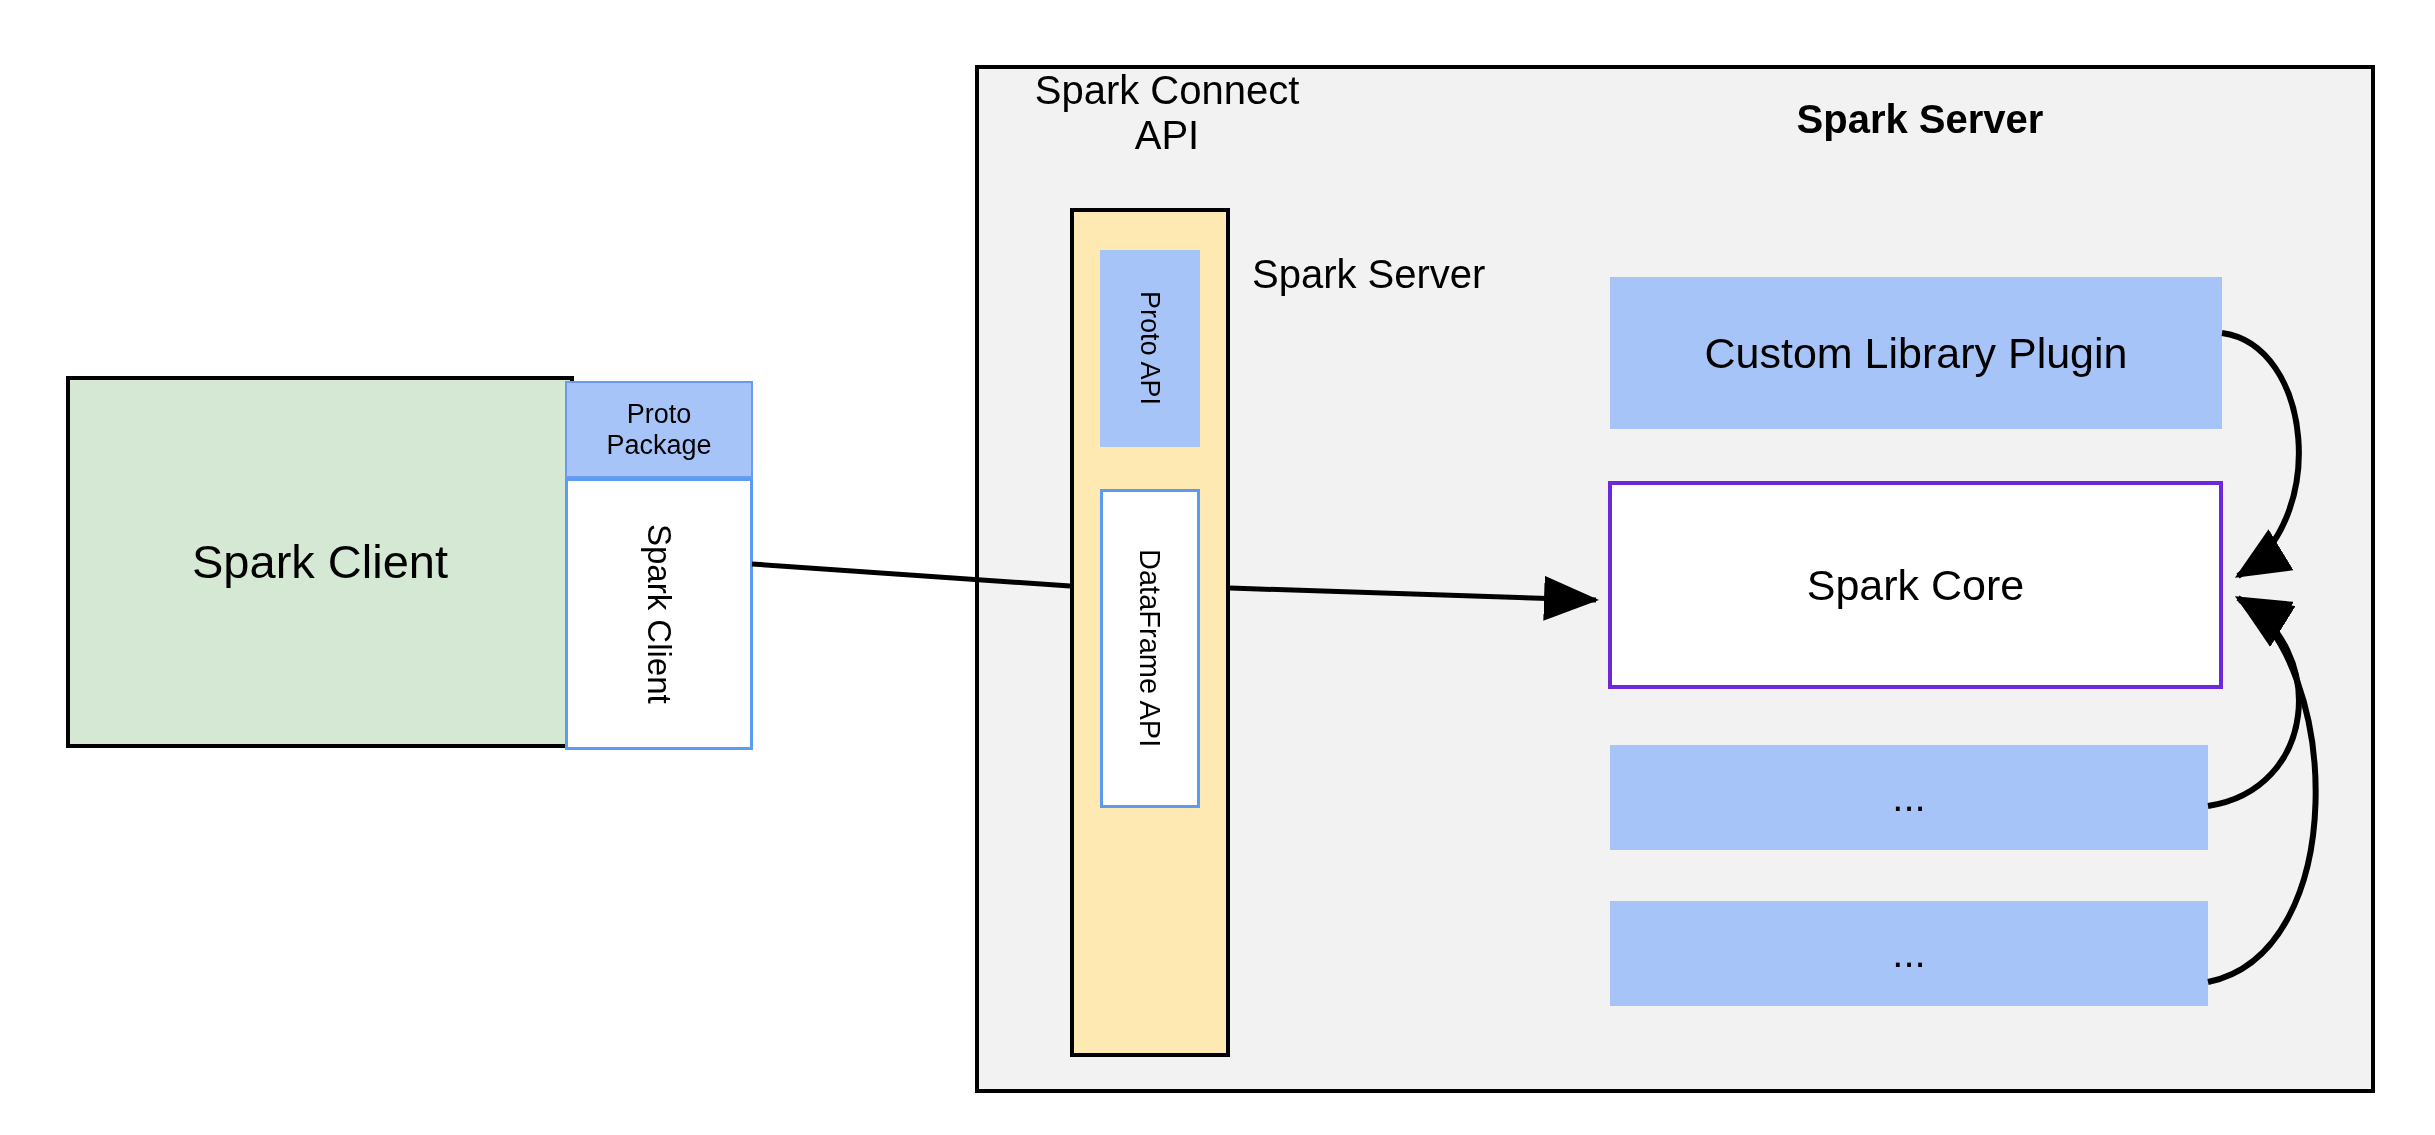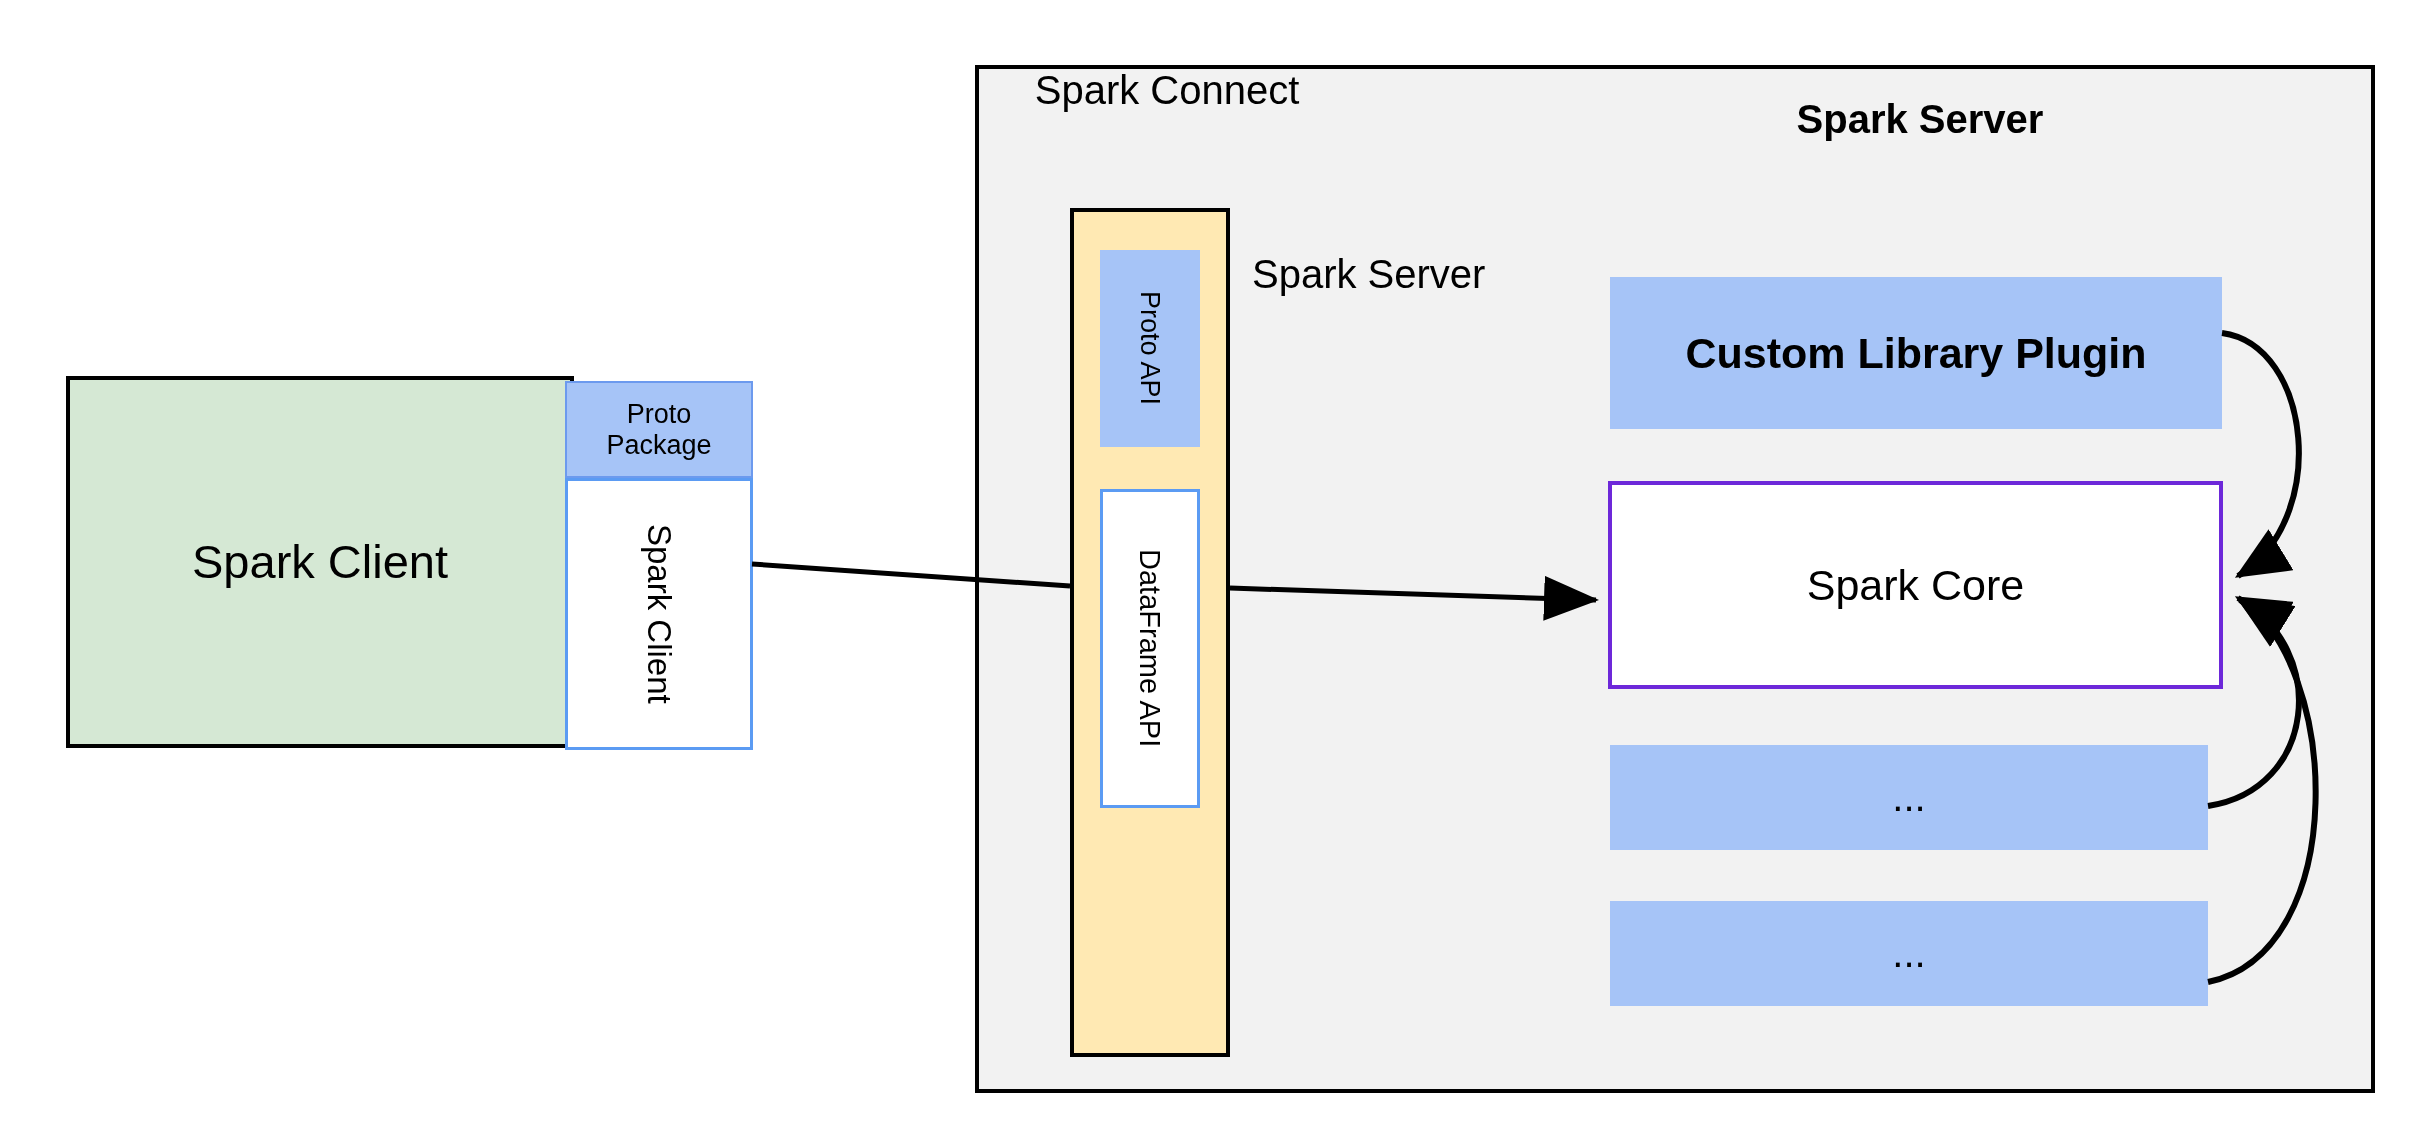--- a/index.html
+++ b/index.html
@@ -142,21 +142,20 @@
   }
 
   
   #custom-library-plugin {
     left: 1610px;
     top: 277px;
     width: 612px;
     height: 152px;
     background: #a6c4f7;
     font-size: 43px;
-    font-weight: bold;
   }
 
   #spark-core {
     left: 1608px;
     top: 481px;
     width: 615px;
     height: 208px;
     background: #ffffff;
     border: 4px solid #6d28d9;
     font-size: 43px;
@@ -192,20 +191,21 @@
 </style>
 </head>
 <body>
 
 <div id="canvas">
 
   <div class="box" id="server-container"></div>
 
   <div class="box" id="spark-connect-api-label">
     <div>Spark Connect</div>
+    <div>API</div>
   </div>
 
   <div class="box" id="spark-server-title">Spark Server</div>
 
   <div class="box" id="spark-server-library-label">
     <div>Spark Server</div>
   </div>
 
   <div class="box" id="connect-column"></div>
 

